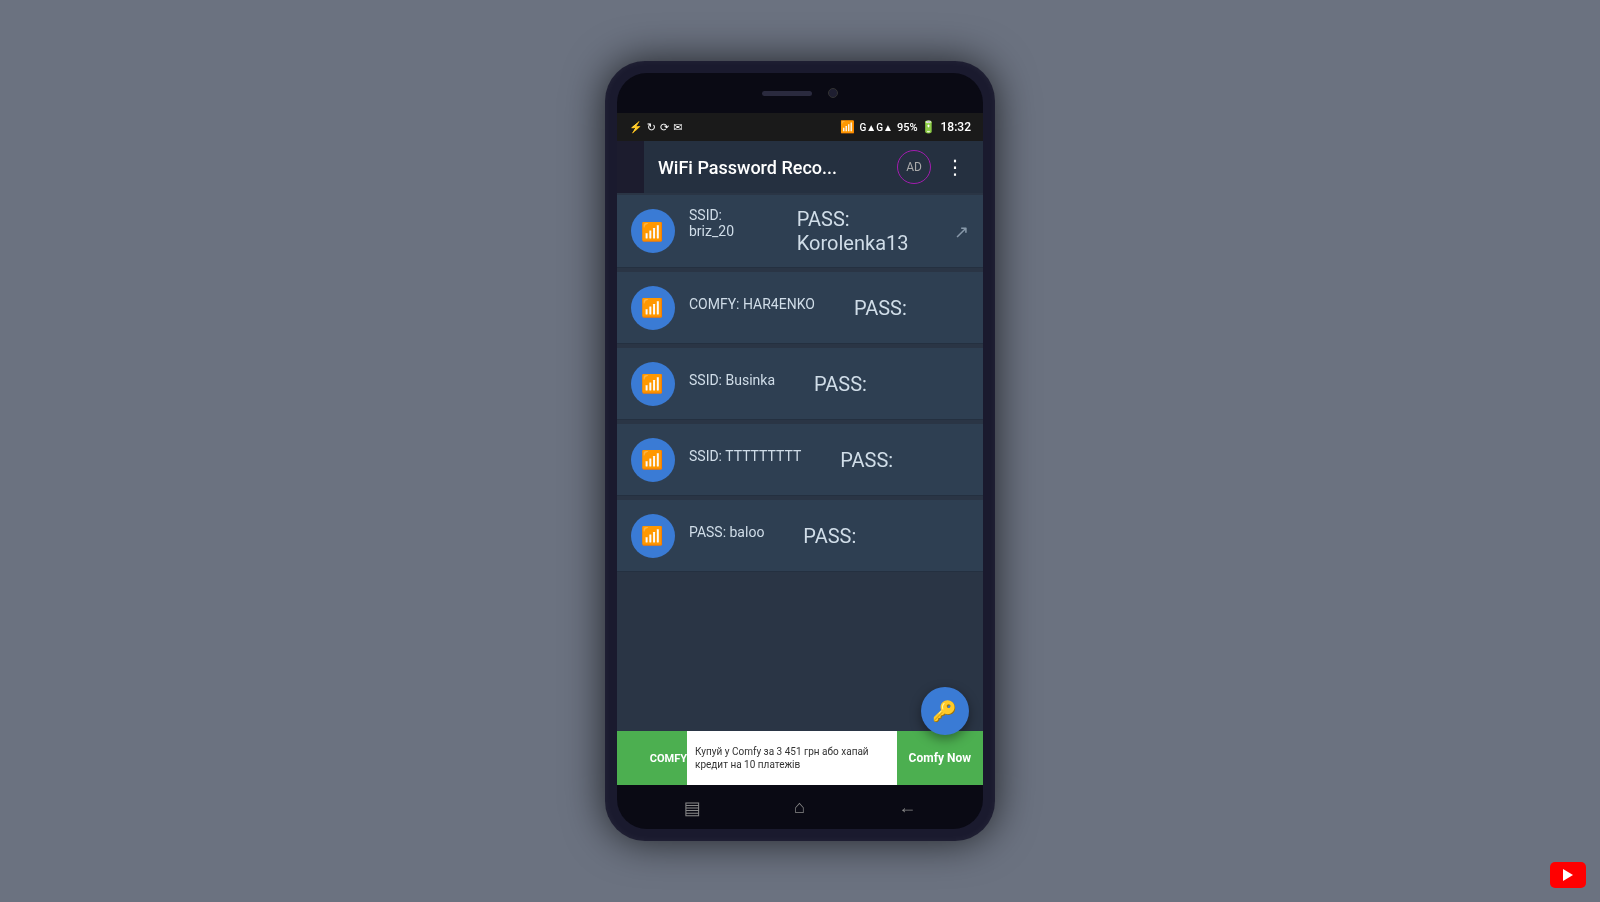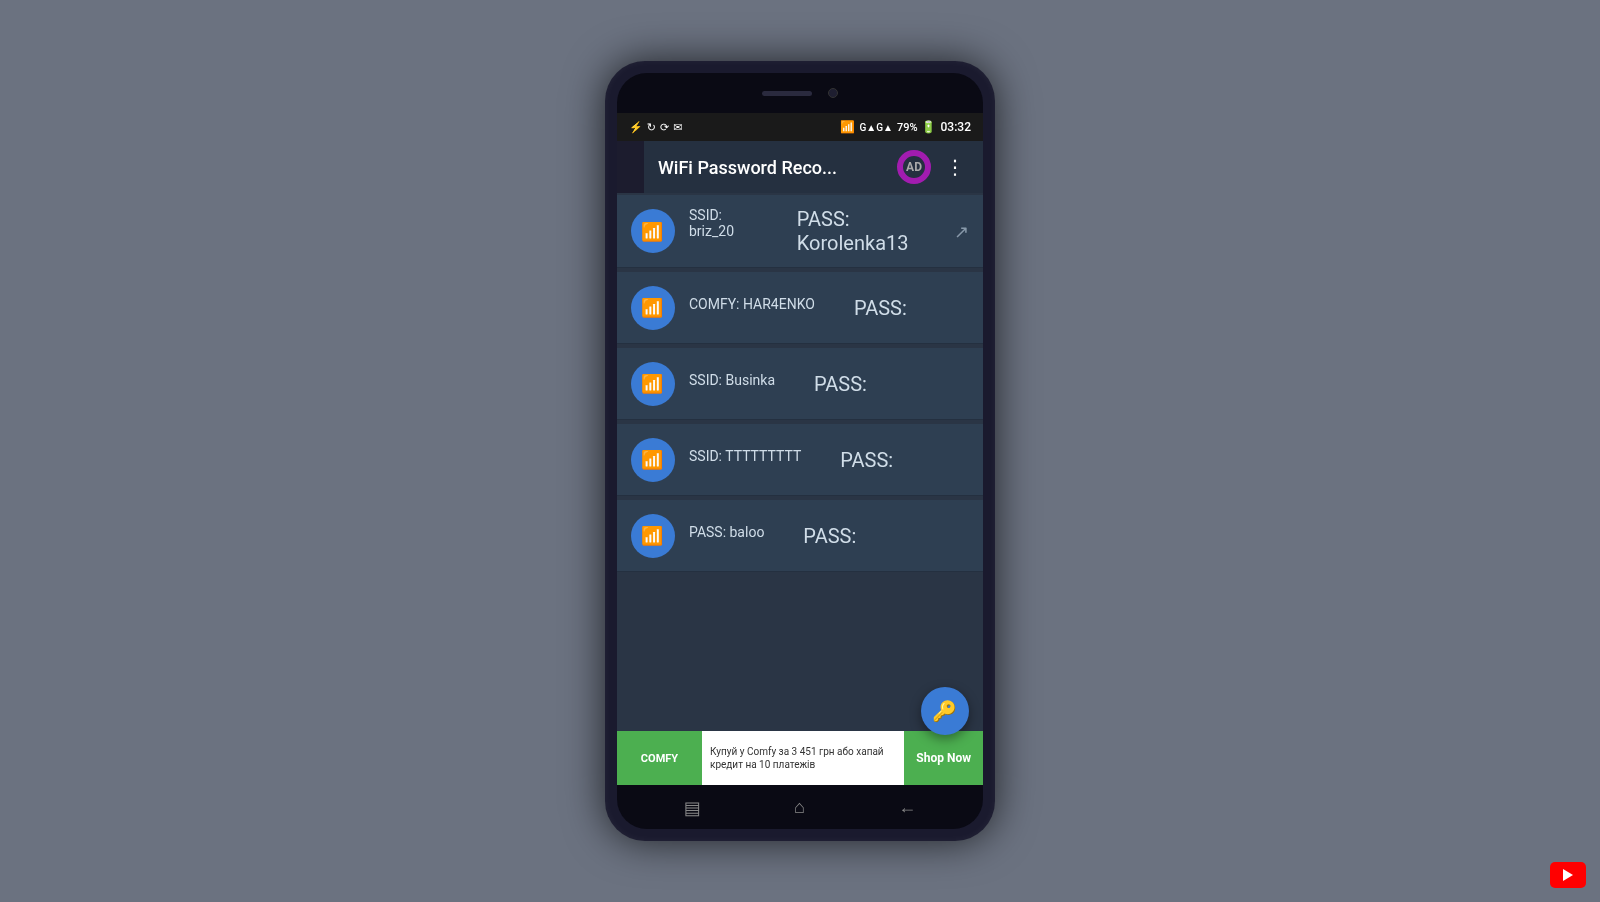--- a/index.html
+++ b/index.html
@@ -100,28 +100,28 @@
       font-size: 18px;
       color: #fff;
       font-weight: 500;
       white-space: nowrap;
       overflow: hidden;
       text-overflow: ellipsis;
     }
     .ad-badge {
       width: 34px;
       height: 34px;
-      border: 6px solid #a21caf;
+      border: 1px solid #a21caf;
       border-radius: 50%;
       display: flex;
       align-items: center;
       justify-content: center;
       color: #aaa;
       font-size: 12px;
-      font-weight: 700;
+      font-weight: 400;
     }
     .more-icon {
       color: #fff;
       font-size: 20px;
       cursor: pointer;
       padding: 4px;
     }
 
     
     .tabs-bar {
@@ -250,26 +250,26 @@
 
     
     .ad-banner {
       height: 54px;
       background: #fff;
       display: flex;
       align-items: center;
       overflow: hidden;
     }
     .ad-image {
-      width: 85px;
+      width: 70px;
       height: 54px;
       background: #4caf50;
       display: flex;
       align-items: center;
-      justify-content: center;
+      justify-content: flex-end;
       flex-shrink: 0;
     }
     .ad-logo {
       color: #fff;
       font-size: 11px;
       font-weight: 700;
       text-align: center;
     }
     .ad-text {
       flex: 1;
@@ -343,23 +343,23 @@
     <div class="status-bar">
       <div class="status-left">
         <span>⚡</span>
         <span>↻</span>
         <span>⟳</span>
         <span>✉</span>
       </div>
       <div class="status-right">
         <span>📶</span>
         <span class="signal-icon">G▲G▲</span>
-        <span class="battery-text">79%</span>
+        <span class="battery-text">95%</span>
         <span>🔋</span>
-        <span>03:32</span>
+        <span>18:32</span>
       </div>
     </div>
 
     <div class="app-header">
       <div class="app-title">WiFi Password Reco...</div>
       <div class="ad-badge">AD</div>
       <div class="more-icon">⋮</div>
     </div>
 
 
@@ -421,21 +421,21 @@
 
       <div class="fab-btn">
         <span class="fab-icon">🔑</span>
       </div>
 
       <div class="ad-banner">
         <div class="ad-image">
           <span class="ad-logo">COMFY</span>
         </div>
         <div class="ad-text">Купуй у Comfy за 3 451 грн або хапай кредит на 10 платежів</div>
-        <div class="ad-cta">Shop Now</div>
+        <div class="ad-cta">Comfy Now</div>
       </div>
 
     </div>
 
     <div class="bottom-nav">
       <span class="nav-btn">▤</span>
       <span class="nav-btn">⌂</span>
       <span class="nav-btn">←</span>
     </div>
 

